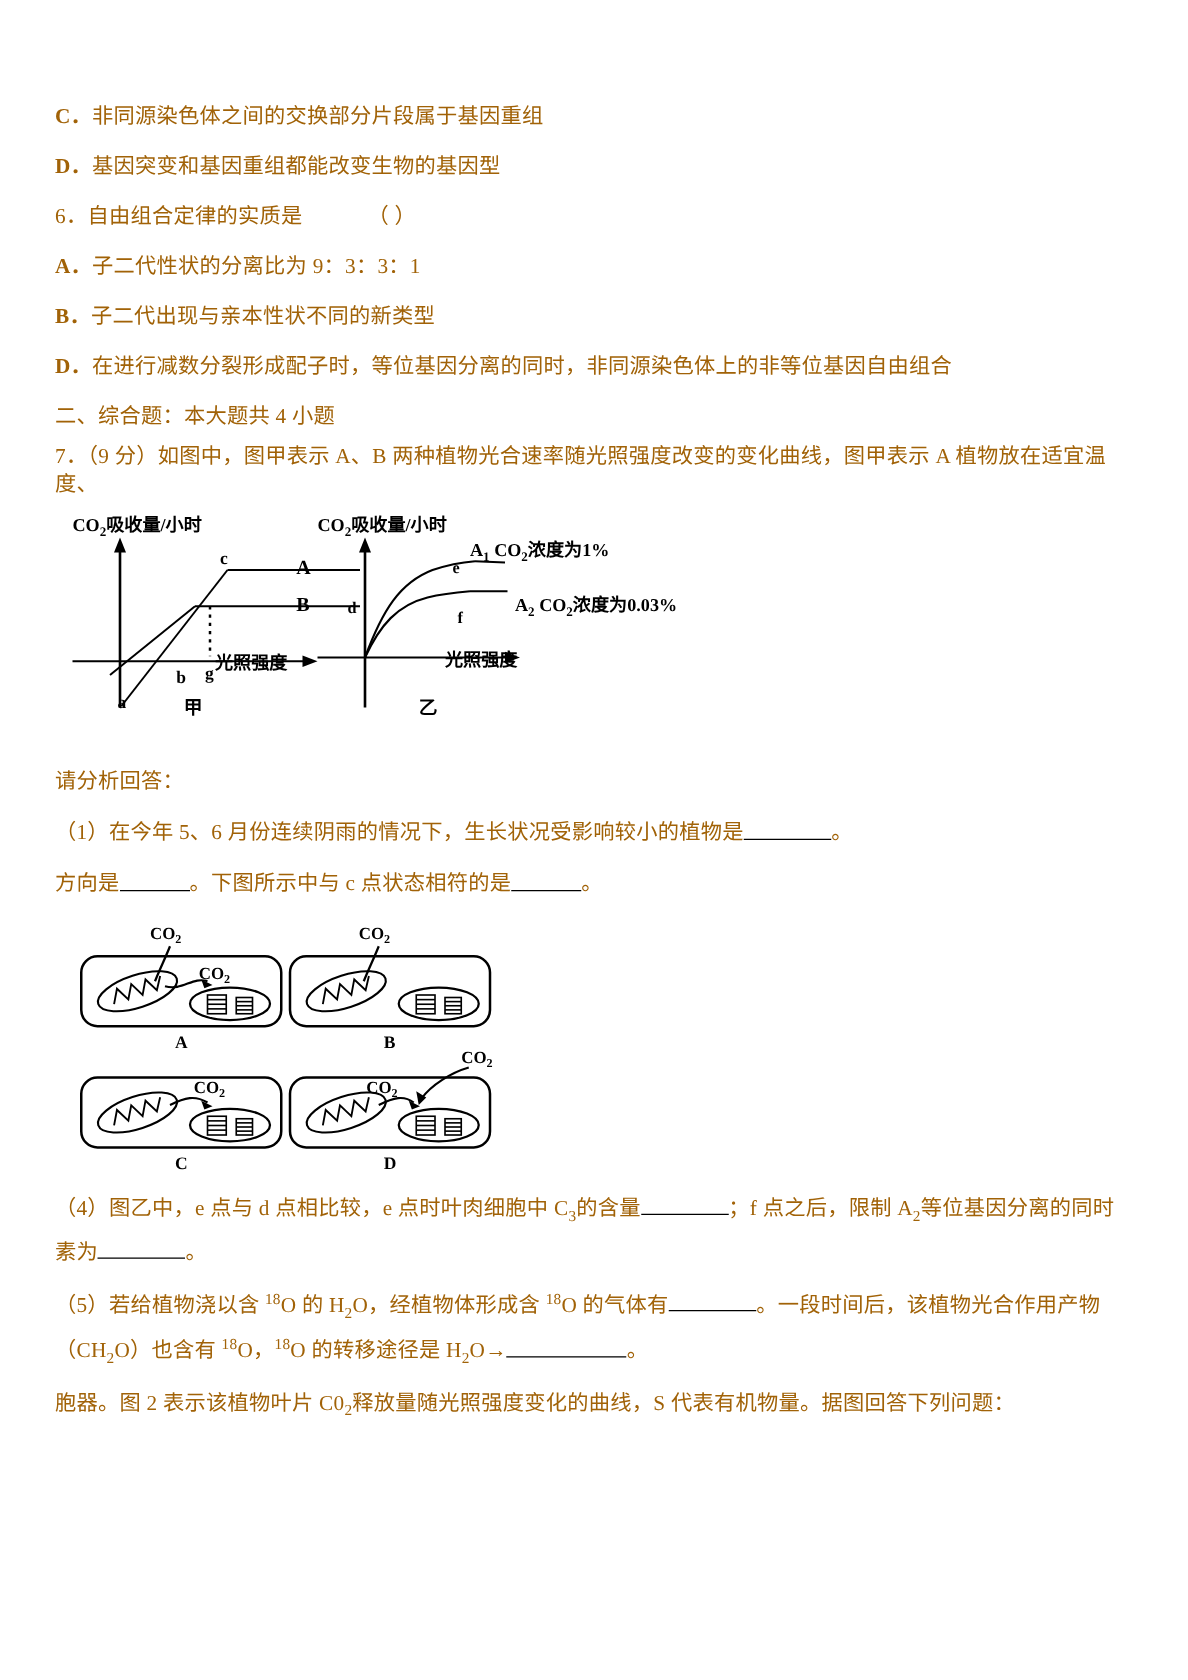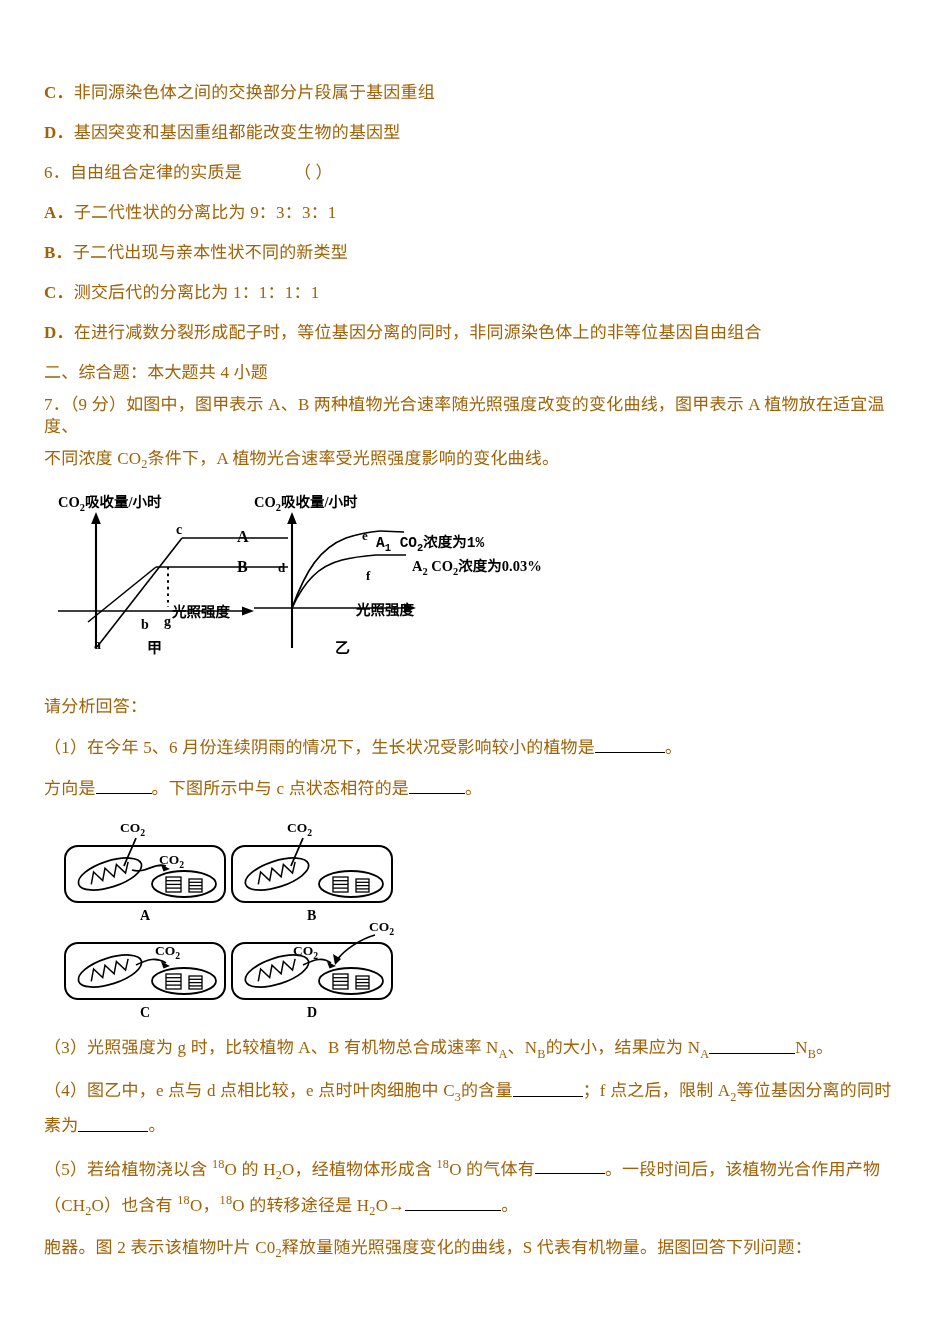--- a/index.html
+++ b/index.html
@@ -128,33 +128,27 @@
   <p class="line">
     <span class="qnum">6．</span><span>自由组合定律的实质是</span><span style="display:inline-block;width:52px"></span><span>（   ）</span>
   </p>
   <p class="line">
     <span class="opt-letter">A．</span><span>子二代性状的分离比为 9：3：3：1</span>
   </p>
   <p class="line">
     <span class="opt-letter">B．</span><span>子二代出现与亲本性状不同的新类型</span>
   </p>
   <p class="line">
-    <span class="opt-letter">C．</span><span>测交后代的分离比为 1：1：1：1</span>
-  </p>
-  <p class="line">
     <span class="opt-letter">D．</span><span>在进行减数分裂形成配子时，等位基因分离的同时，非同源染色体上的非等位基因自由组合</span>
   </p>
 
   <p class="line tight">二、综合题：本大题共 4 小题</p>
 
   <p class="line tight">
     <span class="qnum">7．</span><span>（9 分）</span><span>如图中，图甲表示 A、B 两种植物光合速率随光照强度改变的变化曲线，图甲表示 A 植物放在适宜温度、</span>
-  </p>
-  <p class="line">
-    <span>不同浓度 CO</span><span class="sub">2</span><span>条件下，A 植物光合速率受光照强度影响的变化曲线。</span>
   </p>
 
   <div class="fig-graphs">
 
     <div class="axis-title" style="left:14px; top:0px;">
       <span>CO</span><span class="sub">2</span><span>吸收量/小时</span>
     </div>
     <svg style="position:absolute; left:14px; top:20px;" width="270" height="140" viewBox="0 0 270 140">
 
       <line x1="38" y1="12" x2="38" y2="138" stroke="#000" stroke-width="2.1"></line>
@@ -193,21 +187,21 @@
 
       <path d="M38,98 C 52,60 66,38 92,28 C 104,24 114,22 126,21" fill="none" stroke="#000" stroke-width="1.7"></path>
       <line x1="126" y1="21" x2="150" y2="22" stroke="#000" stroke-width="1.5"></line>
 
       <path d="M38,98 C 50,72 64,56 88,50 C 100,47 110,46 122,45" fill="none" stroke="#000" stroke-width="1.7"></path>
       <line x1="122" y1="45" x2="152" y2="45" stroke="#000" stroke-width="1.5"></line>
     </svg>
     <div class="glabel small" style="left:234px; top:70px;">d</div>
     <div class="glabel small" style="left:318px; top:38px;">e</div>
     <div class="glabel small" style="left:322px; top:78px;">f</div>
-    <div class="legend-txt" style="left:332px; top:40px;font-family:Liberation Mono, monospace;">
+    <div class="legend-txt" style="left:332px; top:20px;">
       <span>A</span><span class="sub">1</span><span> CO</span><span class="sub">2</span><span>浓度为1%</span>
     </div>
     <div class="legend-txt" style="left:368px; top:64px;">
       <span>A</span><span class="sub">2</span><span> CO</span><span class="sub">2</span><span>浓度为0.03%</span>
     </div>
     <div class="axis-title" style="left:312px; top:108px;">光照强度</div>
     <div class="fig-caption" style="left:291px; top:146px;">乙</div>
   </div>
 
   <p class="line">请分析回答：</p>
@@ -330,23 +324,20 @@
       <div class="co2-lab" style="left:64px; top:10px;">
         <span>CO</span><span class="sub">2</span>
       </div>
       <div class="co2-lab" style="left:140px; top:-14px;">
         <span>CO</span><span class="sub">2</span>
       </div>
       <div class="cell-cap" style="left:78px; top:72px;">D</div>
     </div>
   </div>
 
-  <p class="line">
-    <span>（3）</span><span>光照强度为 g 时，比较植物 A、B 有机物总合成速率 N</span><span class="sub">A</span><span>、N</span><span class="sub">B</span><span>的大小，结果应为 N</span><span class="sub">A</span><span class="blank b-l"></span><span>N</span><span class="sub">B</span><span>。</span>
-  </p>
 
   <p class="line tight">
     <span>（4）</span><span>图乙中，e 点与 d 点相比较，e 点时叶肉细胞中 C</span><span class="sub">3</span><span>的含量</span><span class="blank b-m"></span><span>；f 点之后，限制 A</span><span class="sub">2</span><span>等位基因分离的同时</span>
   </p>
   <p class="line">
     <span>素为</span><span class="blank b-m"></span><span>。</span>
   </p>
 
   <p class="line tight">
     <span>（5）</span><span>若给植物浇以含 </span><span class="sup">18</span><span>O 的 H</span><span class="sub">2</span><span>O，经植物体形成含 </span><span class="sup">18</span><span>O 的气体有</span><span class="blank b-m"></span><span>。一段时间后，该植物光合作用产物</span>

